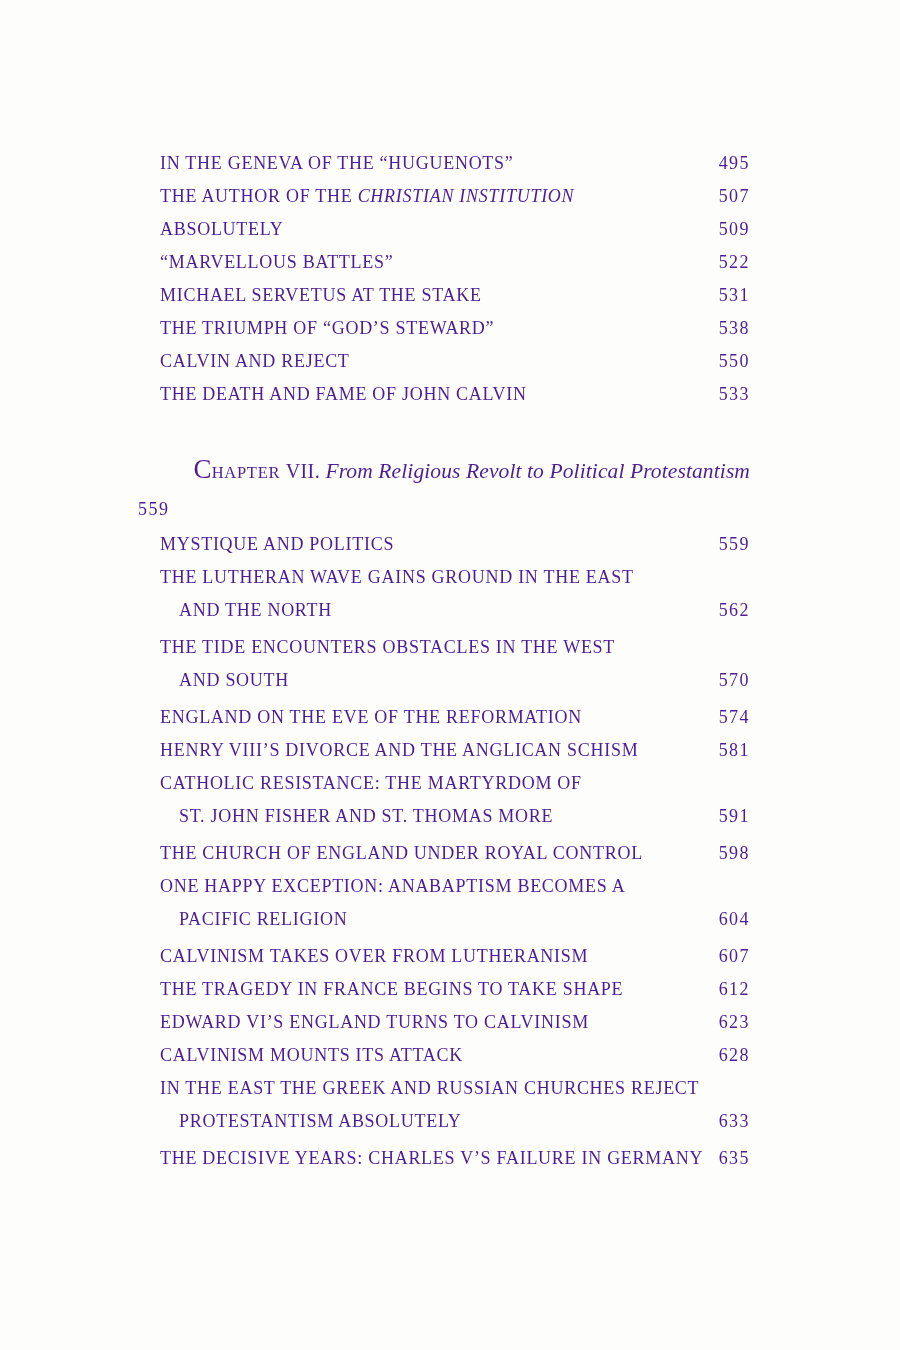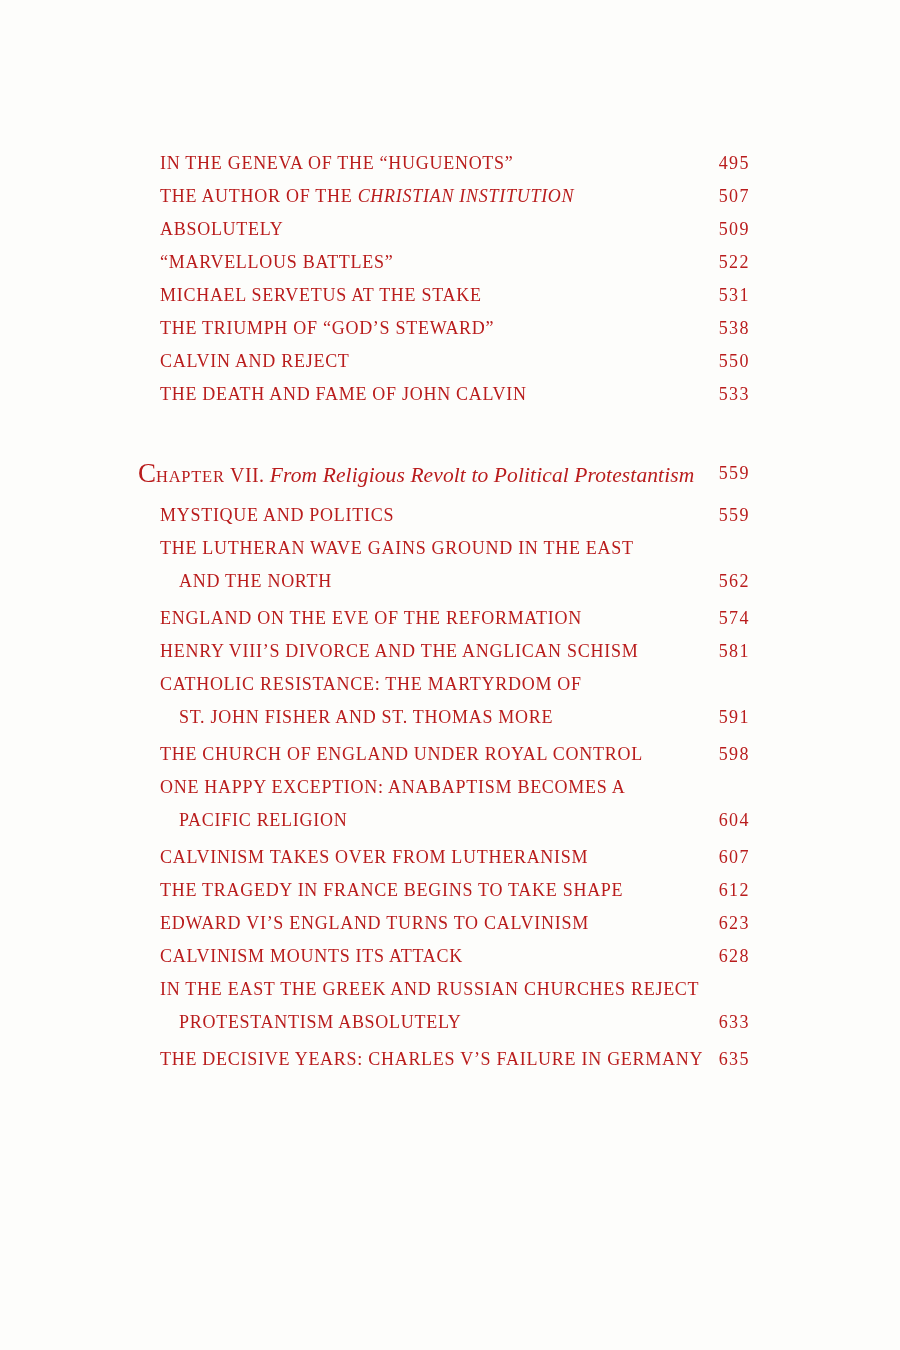--- a/index.html
+++ b/index.html
@@ -7,21 +7,21 @@
     padding: 0;
     background: #ffffff;
   }
   .page {
     position: relative;
     width: 900px;
     height: 1350px;
     background: #fdfdfb;
     overflow: hidden;
     font-family: "Liberation Serif", "DejaVu Serif", serif;
-    color: #b91c1c;
+    color: #4c1d95;
   }
   .content {
     position: absolute;
     left: 160px;
     top: 147px;
     width: 590px;
   }
   .entry { margin: 0; }
   .entry.multi { margin-bottom: 4px; }
   .row {
@@ -38,21 +38,22 @@
     flex: 0 0 auto;
     font-size: 18px;
     letter-spacing: 0.08em;
     font-feature-settings: "onum" 1;
     font-variant-numeric: oldstyle-nums;
   }
   .chapter-row {
     display: flex;
     align-items: flex-end;
     margin: 40px 0 0 -22px;
-    line-height: 44px;
+    line-height: 37px;
+    flex-direction: column;
   }
   .chapter-row .chap-text { flex: 1 1 auto; white-space: nowrap; }
   .chap-cap  { font-size: 27px; }
   .chap-small{ font-size: 16.5px; letter-spacing: 0.045em; }
   .chap-numeral { font-size: 20px; letter-spacing: 0.02em; }
   .chap-title {
     font-style: italic;
     font-size: 21.5px;
     letter-spacing: 0.005em;
   }
@@ -129,20 +130,29 @@
         </div>
         <div class="entry multi">
           <div class="row">
             <span class="title"><span>THE LUTHERAN WAVE GAINS GROUND IN THE EAST</span></span>
           </div>
           <div class="row indent">
             <span class="title"><span>AND THE NORTH</span></span>
             <span class="pg">562</span>
           </div>
         </div>
+        <div class="entry multi">
+          <div class="row">
+            <span class="title"><span>THE TIDE ENCOUNTERS OBSTACLES IN THE WEST</span></span>
+          </div>
+          <div class="row indent">
+            <span class="title"><span>AND SOUTH</span></span>
+            <span class="pg">570</span>
+          </div>
+        </div>
         <div class="entry">
           <div class="row">
             <span class="title"><span>ENGLAND ON THE EVE OF THE REFORMATION</span></span>
             <span class="pg">574</span>
           </div>
         </div>
         <div class="entry">
           <div class="row">
             <span class="title"><span>HENRY VIII’S DIVORCE AND THE ANGLICAN SCHISM</span></span>
             <span class="pg">581</span>

